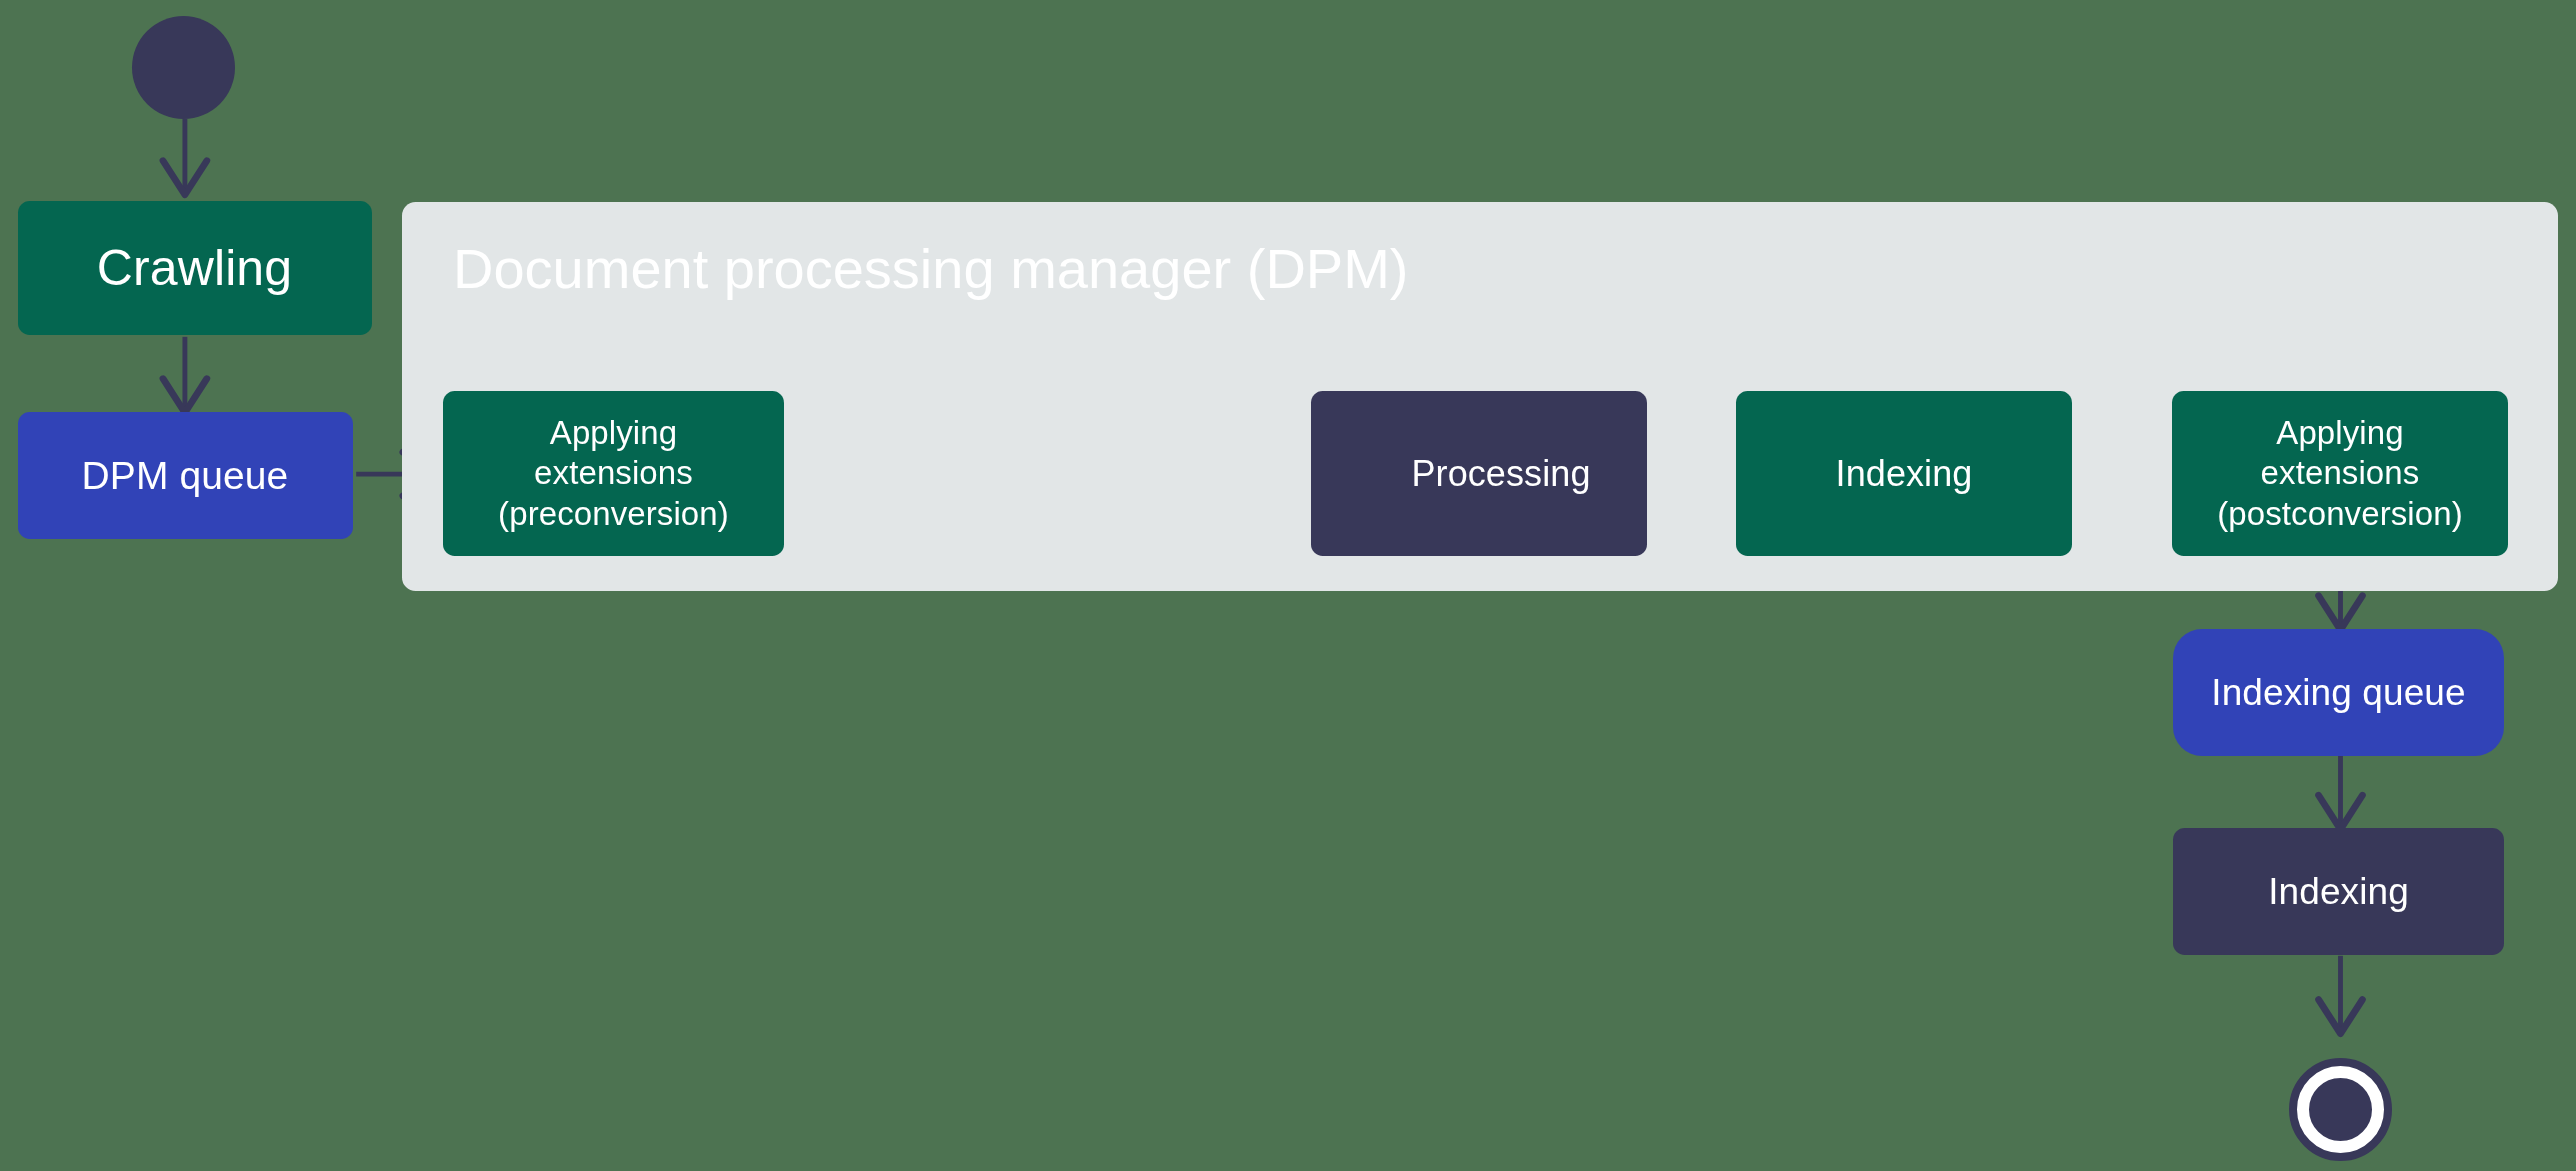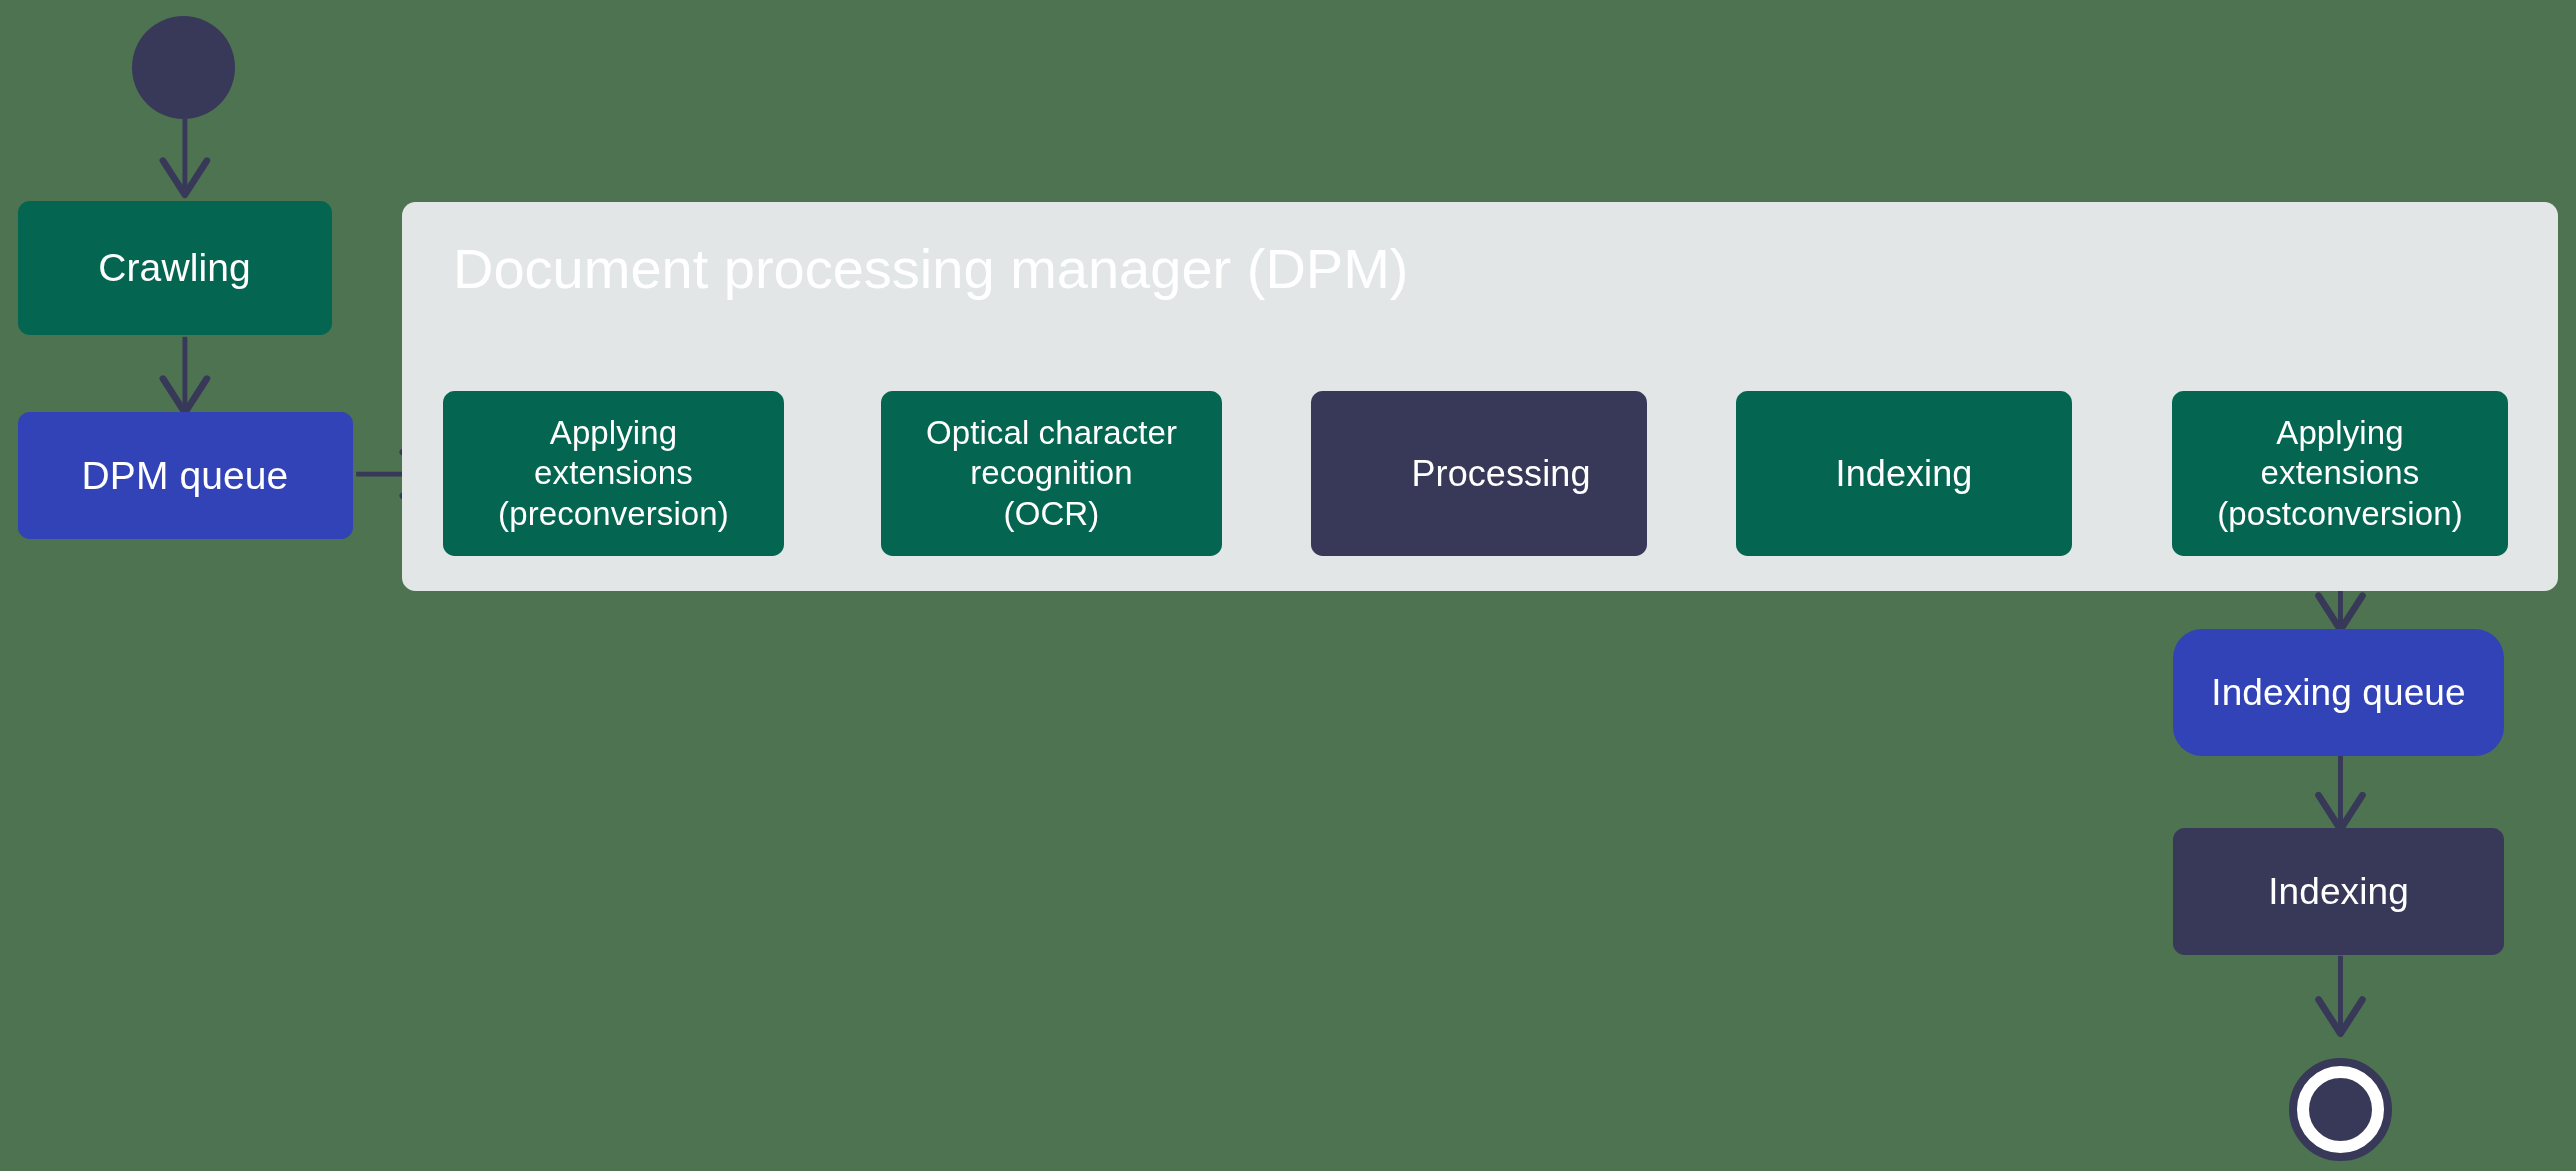--- a/index.html
+++ b/index.html
@@ -96,42 +96,37 @@
       <line x1="1698" y1="487" x2="1779" y2="487"></line>
       <line x1="2135" y1="487" x2="2216" y2="487"></line>
       <line x1="2405" y1="570" x2="2405" y2="645"></line>
       <line x1="2405" y1="775" x2="2405" y2="850"></line>
       <line x1="2405" y1="982" x2="2405" y2="1060"></line>
     </g>
   </svg>
 
   <div class="start-node" style="left:132px; top:15.6px; width:103px; height:103px;"></div>
 
-  <div class="node green" style="left:17.5px; top:201px; width:314px; height:134px; font-size:39px;">
+  <div class="node green" style="left:17.5px; top:201px; width:354px; height:134px; font-size:50px;">
     <span class="label">Crawling</span>
   </div>
 
   <div class="node blue" style="left:17.5px; top:412px; width:335px; height:127px; font-size:39px;">
     <span class="label">DPM queue</span>
   </div>
 
   <div class="container-panel" style="left:402px; top:202px; width:2156px; height:389px;"></div>
   <div class="container-title" style="left:453px; top:236px; font-size:56px;">Document processing manager (DPM)</div>
 
   <div class="node green" style="left:443px; top:391px; width:341px; height:165px; font-size:33px;">
     <span class="label">Applying
 extensions
 (preconversion)</span>
   </div>
 
-  <div class="node green" style="left:881px; top:391px; width:341px; height:165px; font-size:33px;">
-    <span class="label">Optical character
-recognition
-(OCR)</span>
-  </div>
 
   <div class="node navy" style="left:1311px; top:391px; width:336px; height:165px; font-size:36px;padding-left:44px;">
     <span class="label">Processing</span>
   </div>
 
   <div class="node green" style="left:1736px; top:391px; width:336px; height:165px; font-size:36px;">
     <span class="label">Indexing</span>
   </div>
 
   <div class="node green" style="left:2172px; top:391px; width:336px; height:165px; font-size:33px;">

